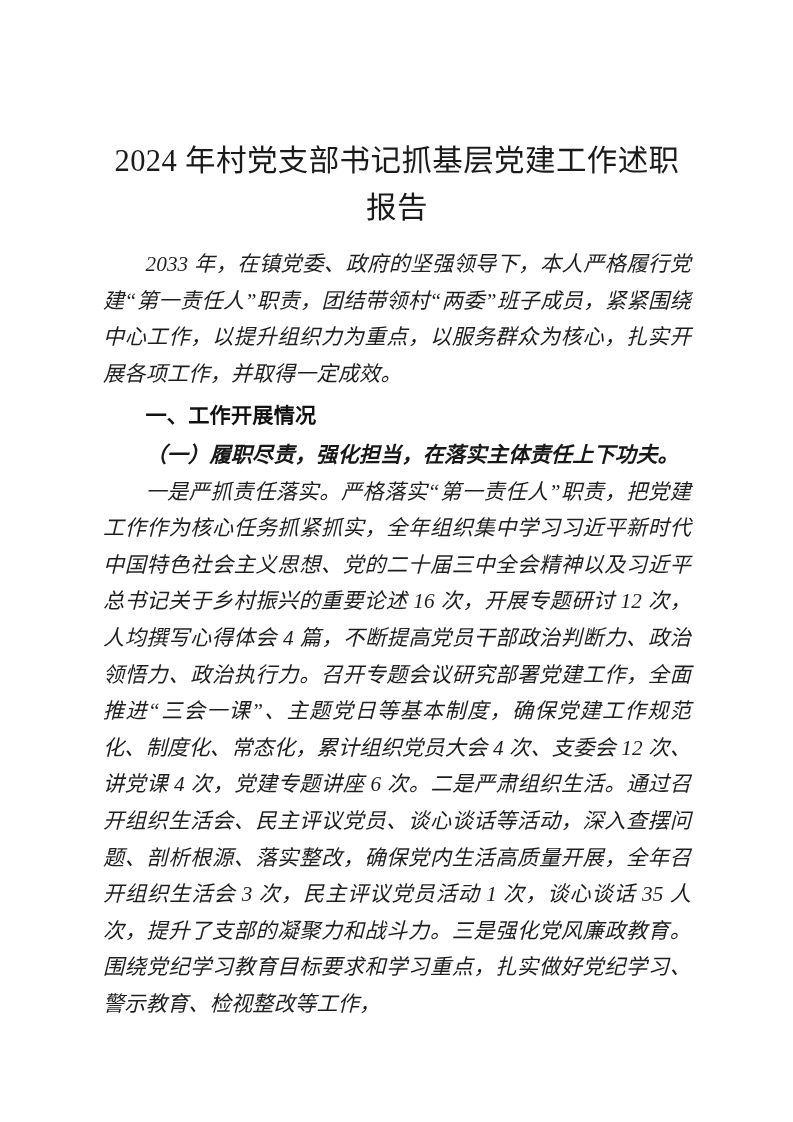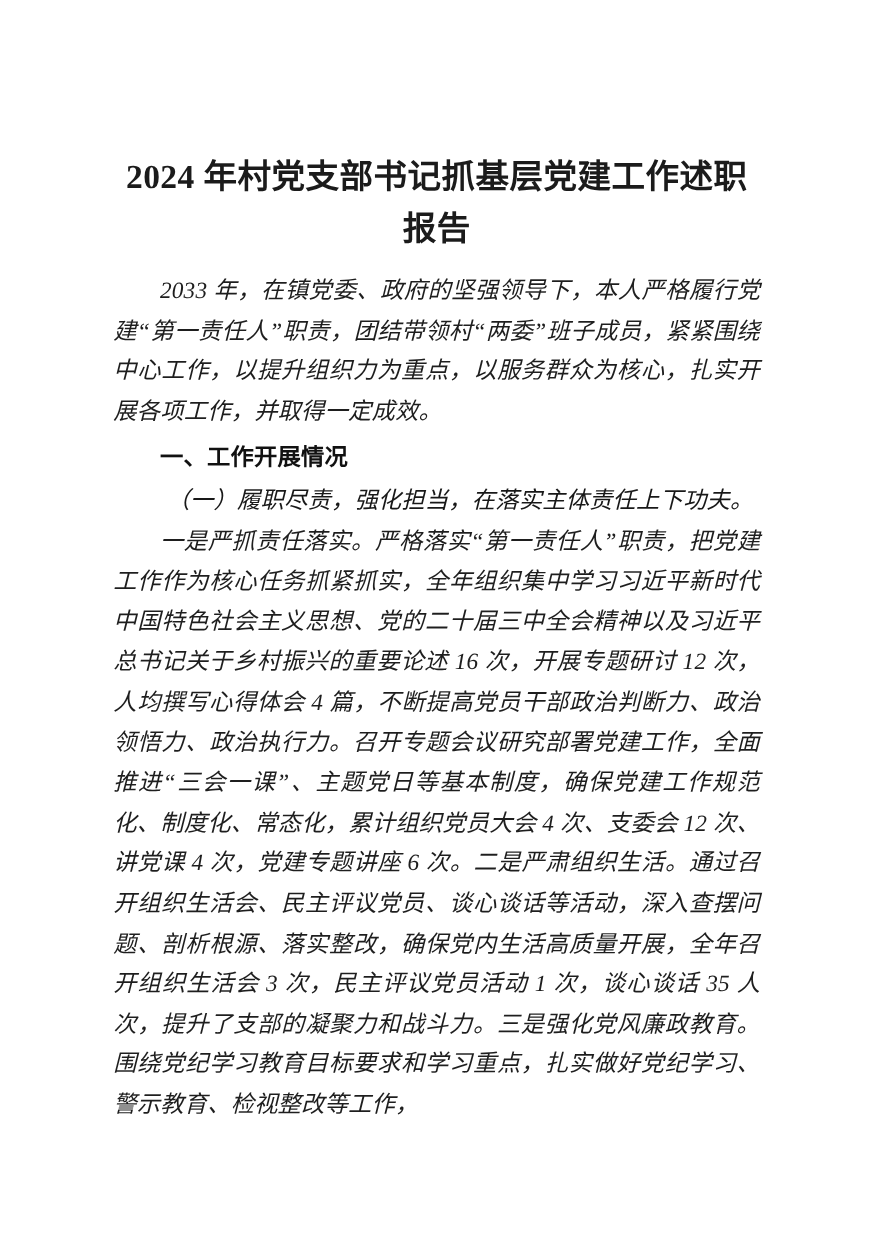--- a/index.html
+++ b/index.html
@@ -26,21 +26,21 @@
     width: 588px;
   }
 
   
   .doc-title {
     margin: 0;
     padding: 0;
     font-family: "Liberation Serif", "DejaVu Serif", serif;
     font-size: 30.5px;
     line-height: 47px;
-    font-weight: 700;
+    font-weight: 400;
     color: #1b1b1b;
     text-align: center;
     letter-spacing: 0.4px;
     padding-top: 138px;
     white-space: normal;
   }
 
   
   .para {
     margin: 0;
@@ -56,42 +56,42 @@
     font-style: italic;
   }
   .para.lead {
     margin-top: 14px;
   }
 
   
   .h1-heading {
     margin: 0;
     padding: 0;
-    font-family: Liberation Serif, serif;
+    font-family: Liberation Sans, sans-serif;
     font-size: 21.2px;
     line-height: 36.6px;
     font-weight: 700;
     color: #111111;
     text-align: left;
     text-indent: 2em;
     letter-spacing: 0.2px;
     margin-top: 2px;
   }
 
   
   .h2-heading {
     margin: 0;
     padding: 0;
     font-family: "Liberation Serif", "DejaVu Serif", serif;
     font-size: 21.2px;
     line-height: 36.6px;
-    font-weight: 400;
+    font-weight: 700;
     font-style: italic;
     color: #181818;
-    text-align: center;
+    text-align: left;
     text-indent: 2em;
     letter-spacing: 0.15px;
     margin-top: 2px;
   }
 
   .spacer-sm { height: 4px; }
 </style>
 </head>
 <body>
 

